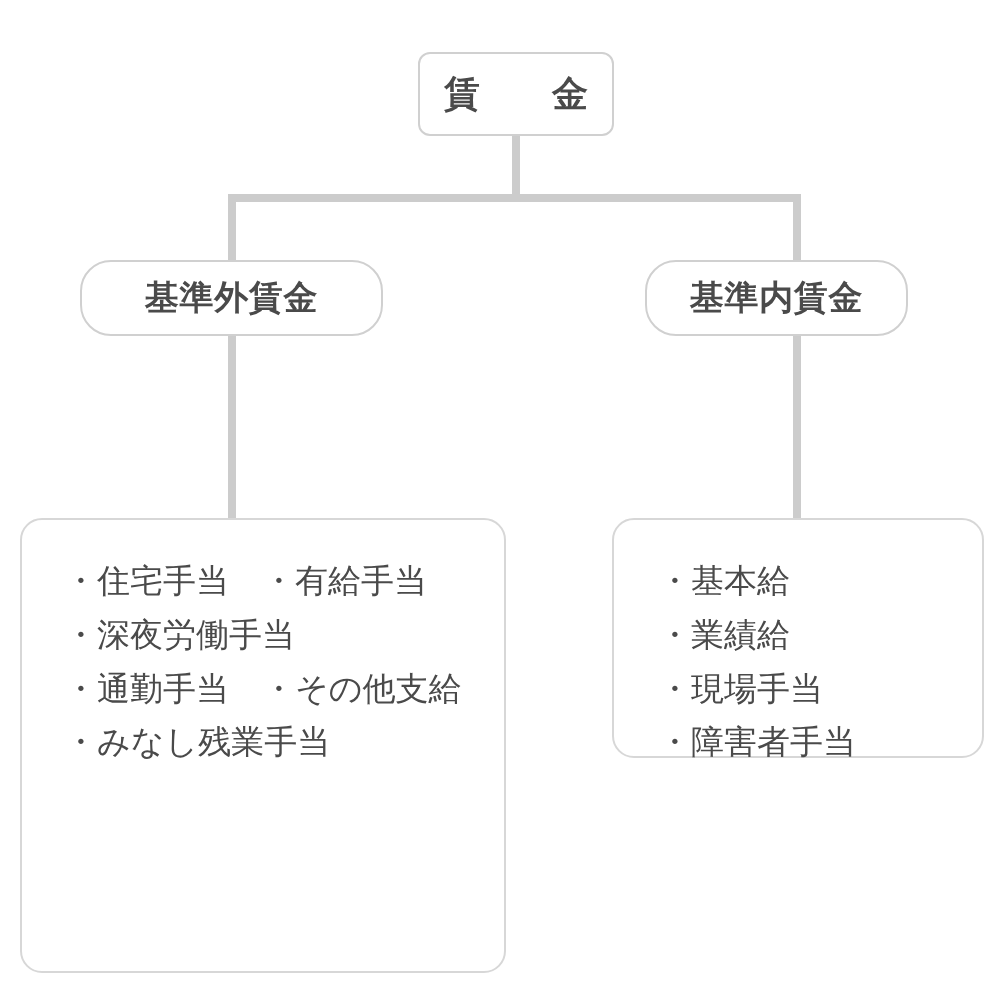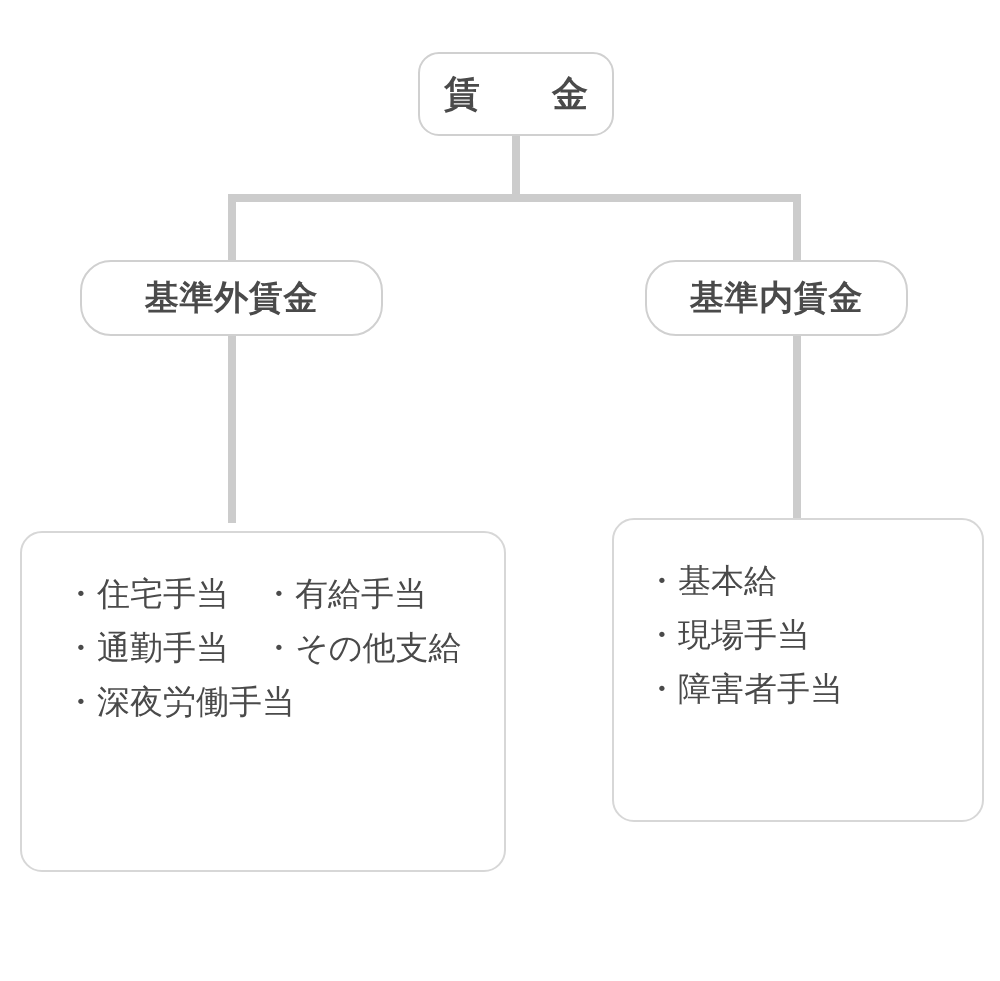--- a/index.html
+++ b/index.html
@@ -33,21 +33,21 @@
     justify-content: center;
     color: #4a4a4a;
     z-index: 2;
   }
 
   .node-root {
     left: 418px;
     top: 52px;
     width: 196px;
     height: 84px;
-    border-radius: 21px;
+    border-radius: 12px;
   }
   .node-root .node-label {
     font-size: 36px;
     font-weight: 700;
     letter-spacing: 0.5em;
     text-indent: 0.5em;
     white-space: pre;
   }
 
   .node-mid {
@@ -76,31 +76,31 @@
     position: absolute;
     box-sizing: border-box;
     background: #ffffff;
     border: 2px solid #d7d7d7;
     border-radius: 22px;
     color: #4a4a4a;
     z-index: 2;
   }
   .listbox-left {
     left: 20px;
-    top: 531px;
+    top: 518px;
     width: 486px;
-    height: 341px;
+    height: 455px;
     padding: 34px 0 0 42px;
   }
   .listbox-right {
     left: 612px;
     top: 518px;
     width: 372px;
-    height: 304px;
-    padding: 34px 0 0 31px;
+    height: 240px;
+    padding: 34px 0 0 44px;
   }
   .list {
     list-style: none;
     margin: 0;
     padding: 0;
   }
   .list li {
     font-size: 33px;
     font-weight: 500;
     line-height: 1.63;
@@ -133,26 +133,28 @@
     <span class="node-label">基準外賃金</span>
   </div>
 
   <div class="node node-mid node-mid-right">
     <span class="node-label">基準内賃金</span>
   </div>
 
   <div class="listbox listbox-left">
     <ul class="list">
       <li>・住宅手当　・有給手当</li>
+      <li>・深夜労働手当</li>
       <li>・通勤手当　・その他支給</li>
-      <li>・深夜労働手当</li>
+      <li>・みなし残業手当</li>
     </ul>
   </div>
 
   <div class="listbox listbox-right">
     <ul class="list">
       <li>・基本給</li>
+      <li>・業績給</li>
       <li>・現場手当</li>
       <li>・障害者手当</li>
     </ul>
   </div>
 
 </div>
 
 </body></html>

